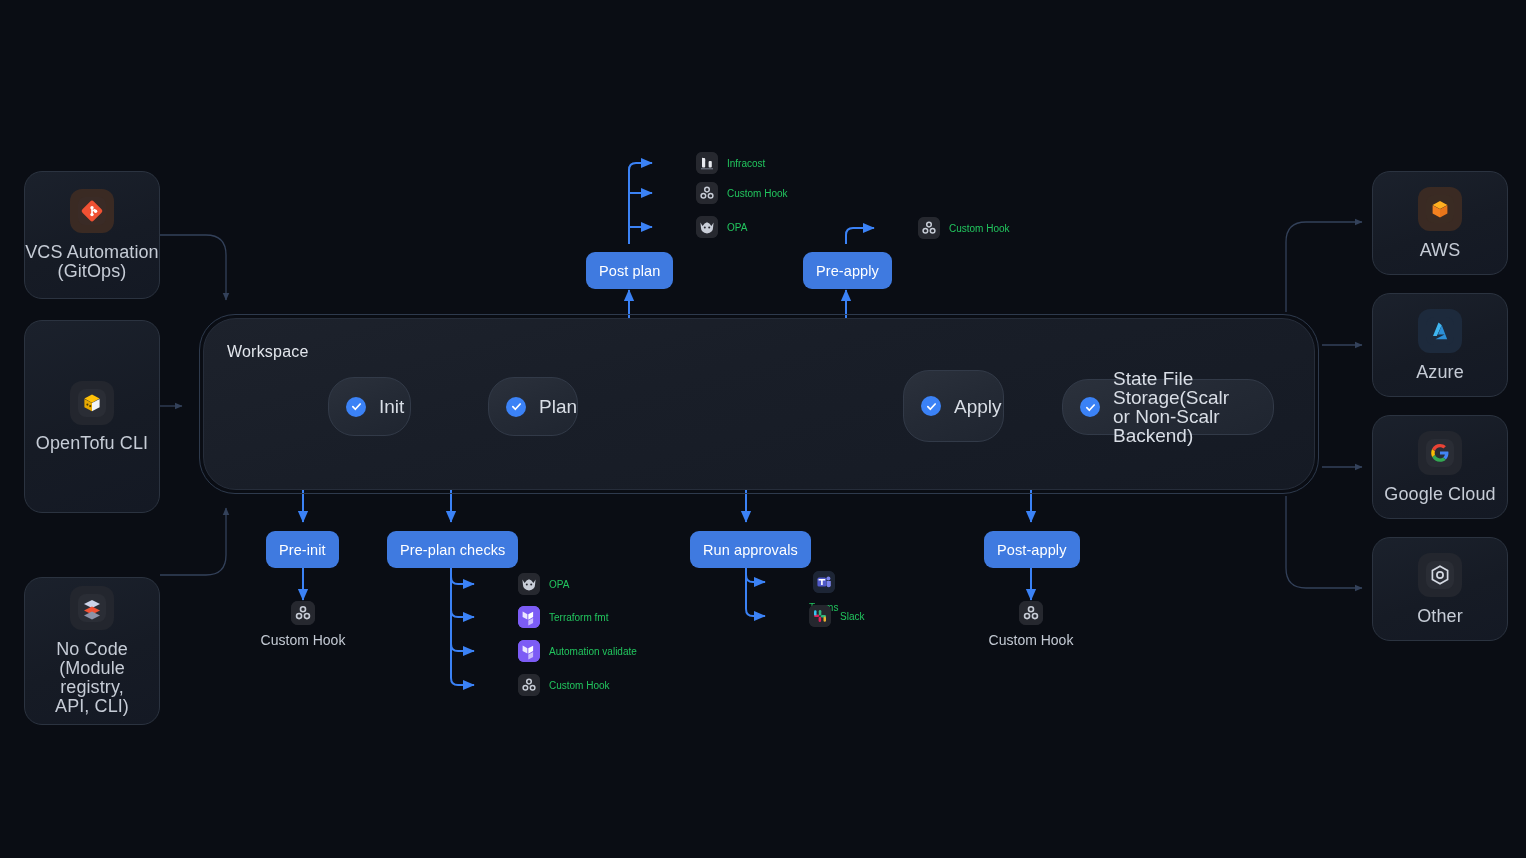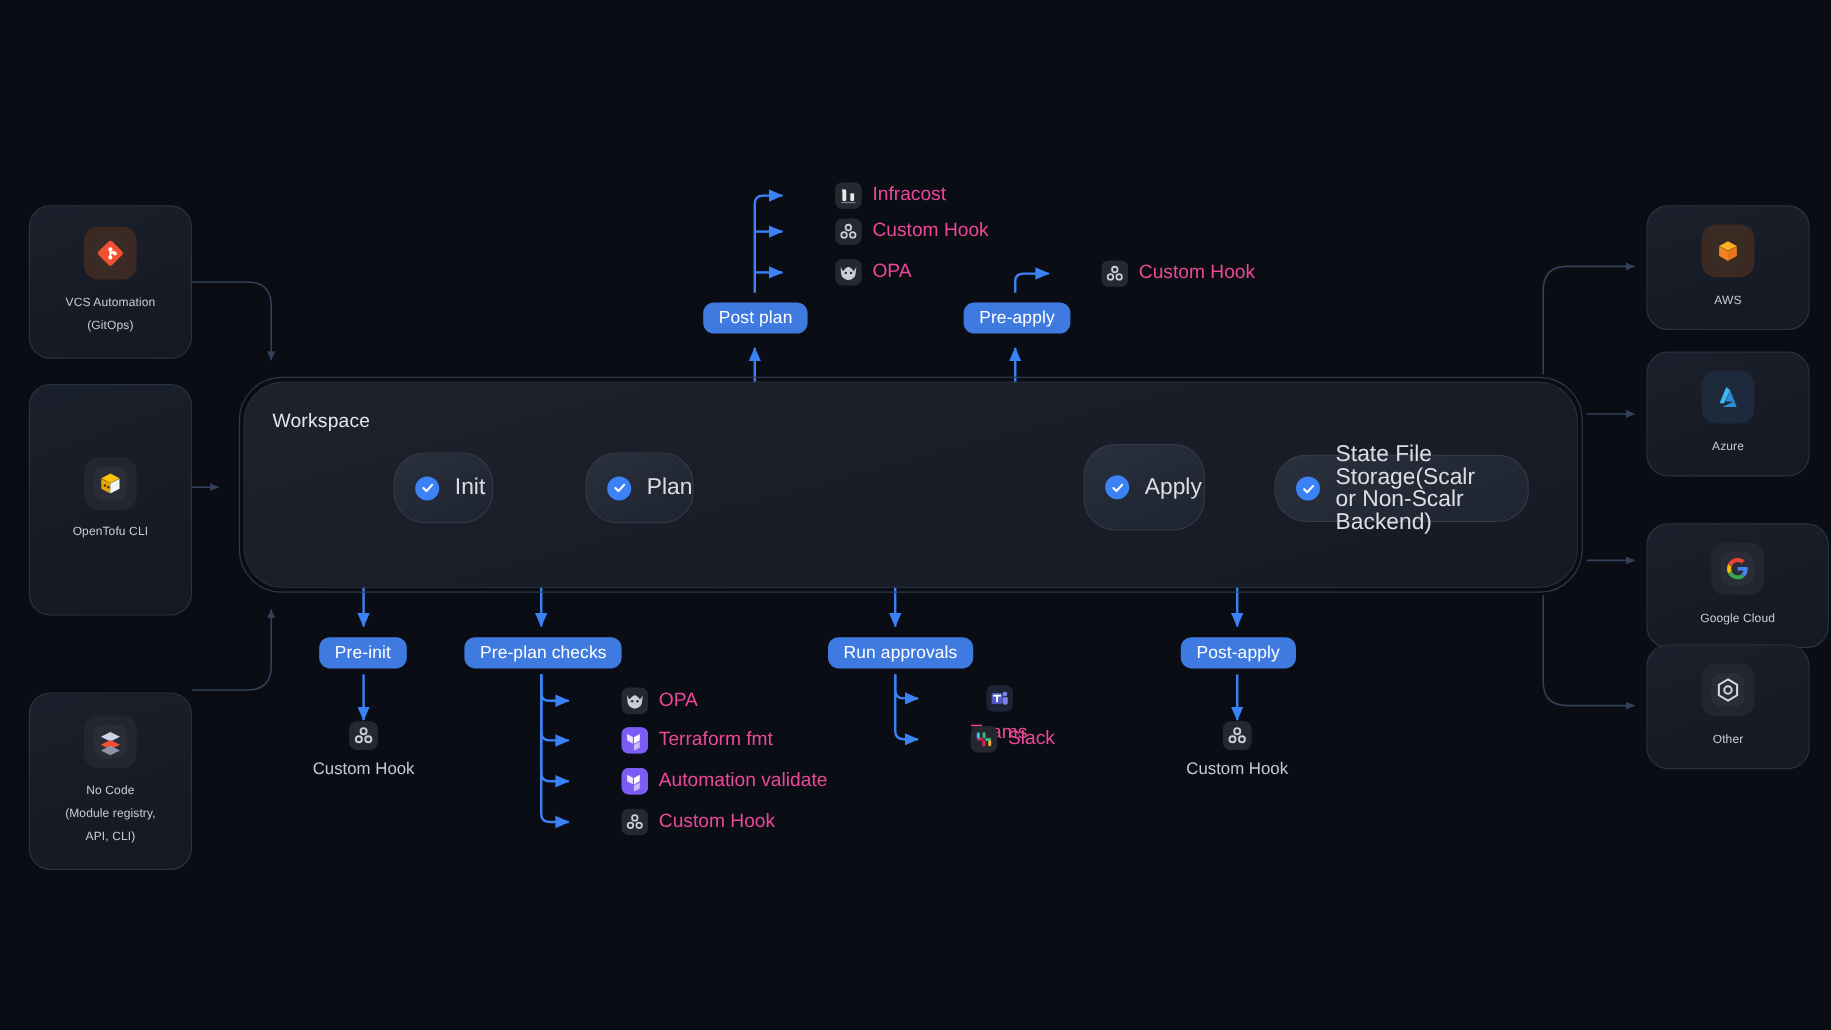--- a/index.html
+++ b/index.html
@@ -25,21 +25,21 @@
     border: 1px solid #2b3340;
     border-radius: 18px;
     display: flex;
     flex-direction: column;
     align-items: center;
     justify-content: center;
     gap: 10px;
     color: #c9ced8;
   }
   .side-card .cap {
-    font-size: 10px;
+    font-size: 18px;
     line-height: 19px;
     text-align: center;
     color: #c6ccd6;
     white-space: pre-line;
     letter-spacing: .1px;
   }
   .side-sub { display:flex; flex-direction:column; align-items:center; gap:9px; }
 
   
   .tile {
@@ -108,35 +108,35 @@
   }
   .check svg { display: block; }
 
   
   .pill {
     position: absolute;
     background: #3f7ae0;
     color: #ffffff;
     border-radius: 9px;
     font-size: 14.5px;
-    height: 26px;
+    height: 37px;
     display: flex; align-items: center; justify-content: center;
     padding: 0 13px;
     white-space: nowrap;
     letter-spacing: .1px;
   }
 
   
   .hookrow {
     position: absolute;
     display: flex;
     align-items: center;
     gap: 9px;
-    color: #ec4899;
-    font-size: 16px;
+    color: #22c55e;
+    font-size: 10px;
     white-space: nowrap;
     padding-left: 36px;
   }
   
   .hookv {
     position: absolute;
     display: flex;
     flex-direction: column;
     align-items: center;
     gap: 7px;
@@ -275,21 +275,21 @@
     <span class="tile az">
       <svg width="30" height="30" viewBox="0 0 30 30">
         <rect x="1" y="1" width="28" height="28" rx="8" fill="#1d2a3c"></rect>
         <path d="M13.5 6.5 L8 20 L11.8 20 L16.8 9.2 Z" fill="#3fb6f0"></path>
         <path d="M16.8 9.2 L13 18.6 L19.6 18.6 L10.5 23.2 L22.2 23.2 Z" fill="#2c8fd6"></path>
       </svg>
     </span>
     <span class="cap">Azure</span>
   </div>
 
-  <div class="side-card" style="left:1372px; top:436px; width:152px; height:104px;">
+  <div class="side-card" style="left:1372px; top:415px; width:136px; height:104px;">
     <span class="tile dark">
       <svg width="30" height="30" viewBox="0 0 30 30">
         <rect x="1" y="1" width="28" height="28" rx="8" fill="#2a2d35"></rect>
         <g transform="translate(15,15) scale(0.40) translate(-24,-24)">
           <path fill="#4285F4" d="M45.1 24.5c0-1.6-.1-2.8-.4-4.1H24v7.4h12.1c-.2 2-1.6 5-4.5 7l6.9 5.3c4.1-3.8 6.6-9.4 6.6-15.6z"></path>
           <path fill="#34A853" d="M24 46c5.9 0 10.9-1.9 14.5-5.3l-6.9-5.3c-1.9 1.3-4.4 2.2-7.6 2.2-5.8 0-10.7-3.8-12.5-9.1l-7.1 5.5C8 41.3 15.4 46 24 46z"></path>
           <path fill="#FBBC05" d="M11.5 28.5c-.5-1.4-.8-2.9-.8-4.5s.3-3.1.7-4.5l-7.1-5.5C2.8 16.9 2 20.3 2 24s.8 7.1 2.3 10l7.2-5.5z"></path>
           <path fill="#EA4335" d="M24 9.6c4.1 0 6.9 1.8 8.5 3.3l6.2-6C34.9 3.5 29.9 1.5 24 1.5 15.4 1.5 8 6.2 4.3 13.5l7.2 5.5C13.3 13.4 18.2 9.6 24 9.6z"></path>
         </g>
       </svg>

